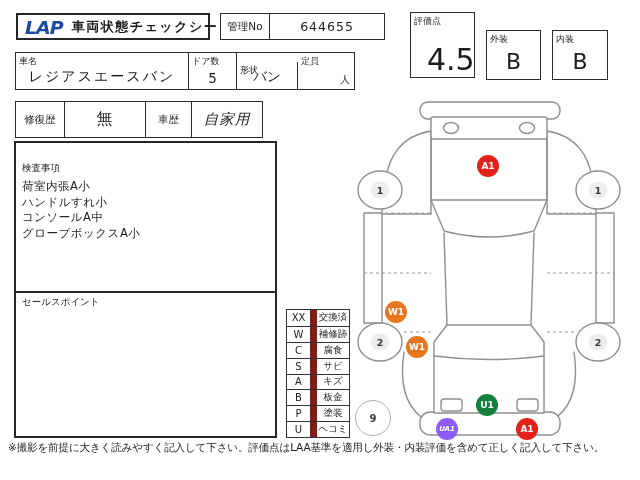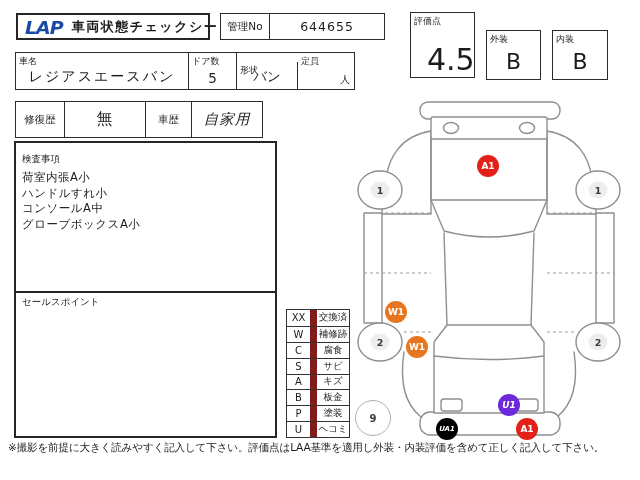--- a/index.html
+++ b/index.html
@@ -32,21 +32,21 @@
   #capacity-unit{position:absolute;right:4px;bottom:2px;font-size:10px;}
 
   
   #repair-table{left:15px;top:101px;width:248px;height:37px;display:flex;}
   .rcell{border-right:1.5px solid #2b2b2b;display:flex;align-items:center;justify-content:center;}
   .rcell:last-child{border-right:none;font-style:italic;}
   .rlabel{font-size:10.5px;}
   .rval{font-size:14.5px;letter-spacing:1px;}
 
   
-  #inspection-box{left:14px;top:141px;width:263px;height:150px;border-bottom:none;padding:10px 6px;}
+  #inspection-box{left:14px;top:141px;width:263px;height:150px;border-bottom:none;padding:19px 6px;}
   #sales-box{left:14px;top:291px;width:263px;height:147px;padding:3px 6px;}
   .panel-label{font-size:9.5px;}
   #inspection-items{margin-top:4px;}
   .insp-item{font-size:11.5px;line-height:15.5px;letter-spacing:.5px;}
 
   
   #legend{left:286px;top:309px;width:64px;height:129px;border:1.5px solid #333;background:#fff;display:grid;grid-template-rows:repeat(8,1fr);}
   .lg-row{display:flex;border-top:1px solid #333;}
   .lg-row:first-child{border-top:none;}
   .lg-code{width:23px;border-right:7px solid #7f1d1d;display:flex;align-items:center;justify-content:center;font-size:10px;}
@@ -206,22 +206,22 @@
       <path d="M385,213 H431 M547,213 H593"></path>
       <path d="M364,273 H431 M547,273 H615"></path>
       <path d="M404,332 H431 M547,332 H575"></path>
     </g>
   </svg>
 
   <div class="abs" id="markers" style="left:0;top:0;width:640px;height:480px;pointer-events:none;">
       <div class="marker damage" style="left: 488px; top: 166px; background: rgb(227, 33, 25);">A1</div>
       <div class="marker damage" style="left: 396px; top: 312px; background: rgb(232, 118, 31);">W1</div>
       <div class="marker damage" style="left: 417px; top: 347px; background: rgb(232, 118, 31);">W1</div>
-      <div class="marker damage" style="left: 509px; top: 405px; background: #6d28d9; font-style: italic;">U1</div>
-      <div class="marker damage" style="left: 447px; top: 429px; background: #000000; font-size: 7px; font-style: italic;">UA1</div>
+      <div class="marker damage" style="left: 487px; top: 405px; background: #15803d;">U1</div>
+      <div class="marker damage" style="left: 447px; top: 429px; background: #8b5cf6; font-size: 7px; font-style: italic;">UA1</div>
       <div class="marker damage" style="left: 527px; top: 429px; background: rgb(227, 33, 25);">A1</div>
       <div class="marker wheel" style="left: 380px; top: 190px;">1</div>
       <div class="marker wheel" style="left: 598px; top: 190px;">1</div>
       <div class="marker wheel" style="left: 380px; top: 342px;">2</div>
       <div class="marker wheel" style="left: 598px; top: 342px;">2</div>
       <div class="marker circle" style="left: 373px; top: 418px;">9</div>
     </div>
 
   <div class="abs" id="footer-note">※撮影を前提に大きく読みやすく記入して下さい。評価点はLAA基準を適用し外装・内装評価を含めて正しく記入して下さい。</div>
 

